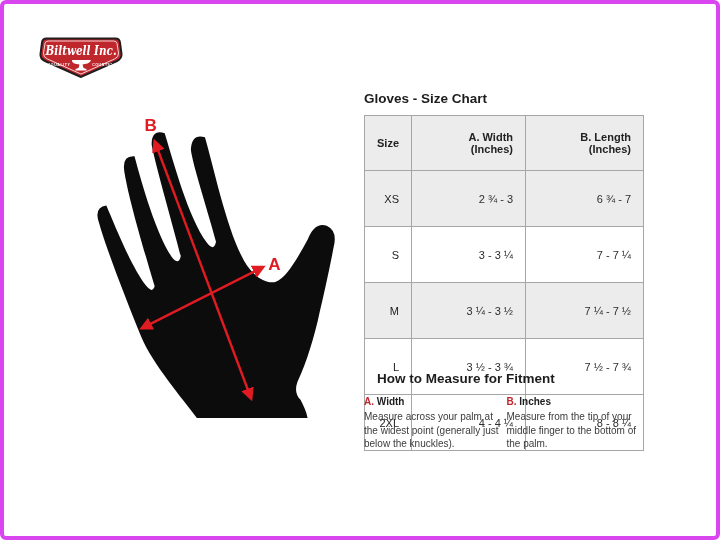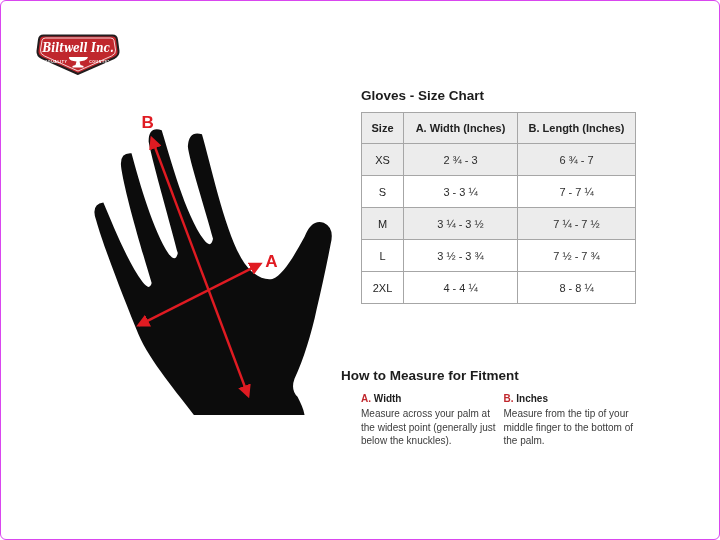--- a/index.html
+++ b/index.html
@@ -1,18 +1,18 @@
 <!DOCTYPE html>
 <html style="--brand-red: #c0272d; --arrow-red: #e01b22; --table-border: #a6a6a6; --row-alt: #ececec;"><head>
 <meta charset="utf-8">
 <style>
   html,body { margin:0; padding:0; background:#fff; }
   .page {
     position:relative; width:720px; height:540px; background:#ffffff;
-    border:1px solid #d946ef; border-radius:6px; overflow:hidden; box-sizing:border-box;
+    border:4px solid #d946ef; border-radius:6px; overflow:hidden; box-sizing:border-box;
     font-family:"Liberation Sans", sans-serif; color:#1f1f1f;
   }
 
   
   .logo { position:absolute; left:32px; top:30px; width:90px; height:46px; }
   .shield-outer { fill:var(--brand-red); stroke:#221d1e; stroke-width:4; }
   .shield-pin   { fill:none; stroke:#ffffff; stroke-width:1.6; }
   .brand-script { fill:#ffffff; font-family:"DejaVu Serif", serif; font-style:italic; font-weight:bold; }
   .tagline      { fill:#ffffff; font-size:7px; letter-spacing:1.2px; font-weight:bold; }
   .anvil        { fill:#ffffff; }
@@ -21,31 +21,31 @@
   .hand { position:absolute; left:80px; top:100px; width:262px; height:332px; }
   .hand-fill { fill:#0c0c0c; }
   .meas-line { stroke:var(--arrow-red); stroke-width:2.4; fill:none; }
   .arrowhead { fill:var(--arrow-red); }
   .meas-label { fill:var(--arrow-red); font-weight:bold; font-size:17px; font-family:"Liberation Sans",sans-serif; }
 
   
   .chart-title { position:absolute; left:360px; top:87px; font-size:13.5px; font-weight:bold; color:#1c1c1c; }
   .size-table { position:absolute; left:360px; top:111px; border-collapse:collapse; table-layout:fixed; }
   .size-table th, .size-table td {
-    border:1px solid var(--table-border); text-align:center; vertical-align:middle;
-    font-size:11px; padding:0;
+    border:1px solid var(--table-border); text-align:right; vertical-align:middle;
+    font-size:11px; padding:12px;
   }
   .size-table th { height:30px; background:var(--row-alt); color:#222; }
   .size-table td { height:31px; color:#2d2d2d; background:#ffffff; }
   .size-table td:first-child { font-weight:normal; color:#1d1d1d; }
   .size-table tr.alt td { background:var(--row-alt); }
   .col-size { width:42px; } .col-width { width:114px; } .col-length { width:118px; }
 
   
-  .measure-title { position:absolute; left:340px; top:367px; font-size:13.5px; font-weight:bold; color:#1c1c1c; }
+  .measure-title { position:absolute; left:373px; top:367px; font-size:13.5px; font-weight:bold; color:#1c1c1c; }
   .measure-cols { position:absolute; left:360px; top:392px; width:285px; display:flex; }
   .measure-col { flex:1; }
   .measure-head { font-size:10px; font-weight:bold; color:#1d1d1d; margin-bottom:3px; }
   .measure-key { color:var(--brand-red); }
   .measure-body { font-size:10px; line-height:1.35; color:#3c3c3c; }
 
   
   .footer { position:absolute; left:34px; top:486px; font-size:8.5px; line-height:1.45; color:#4a4a4a; }
 </style>
 </head>

